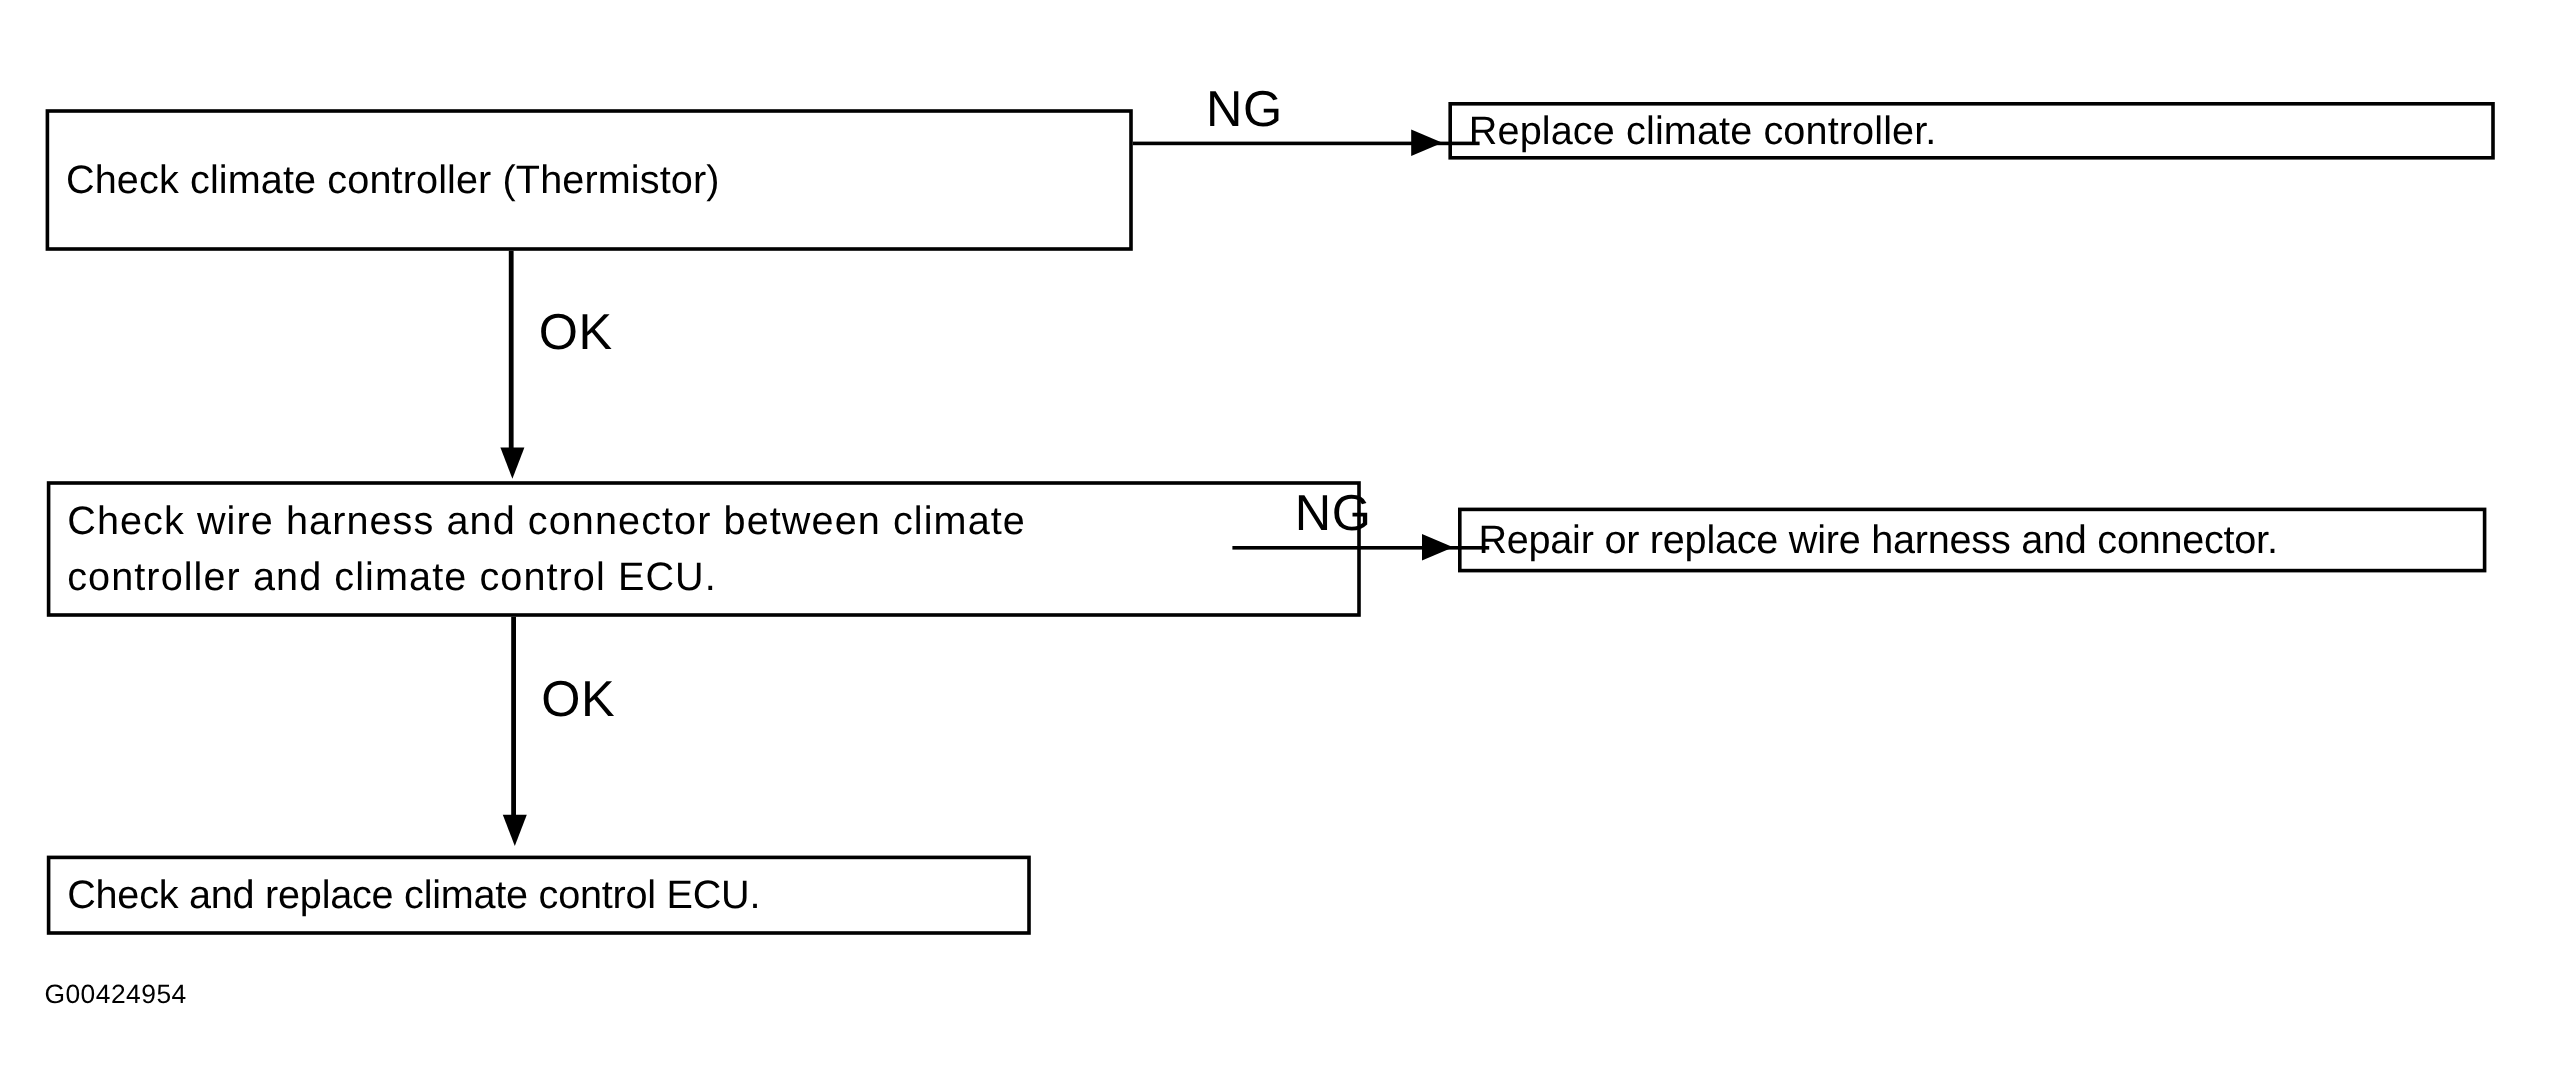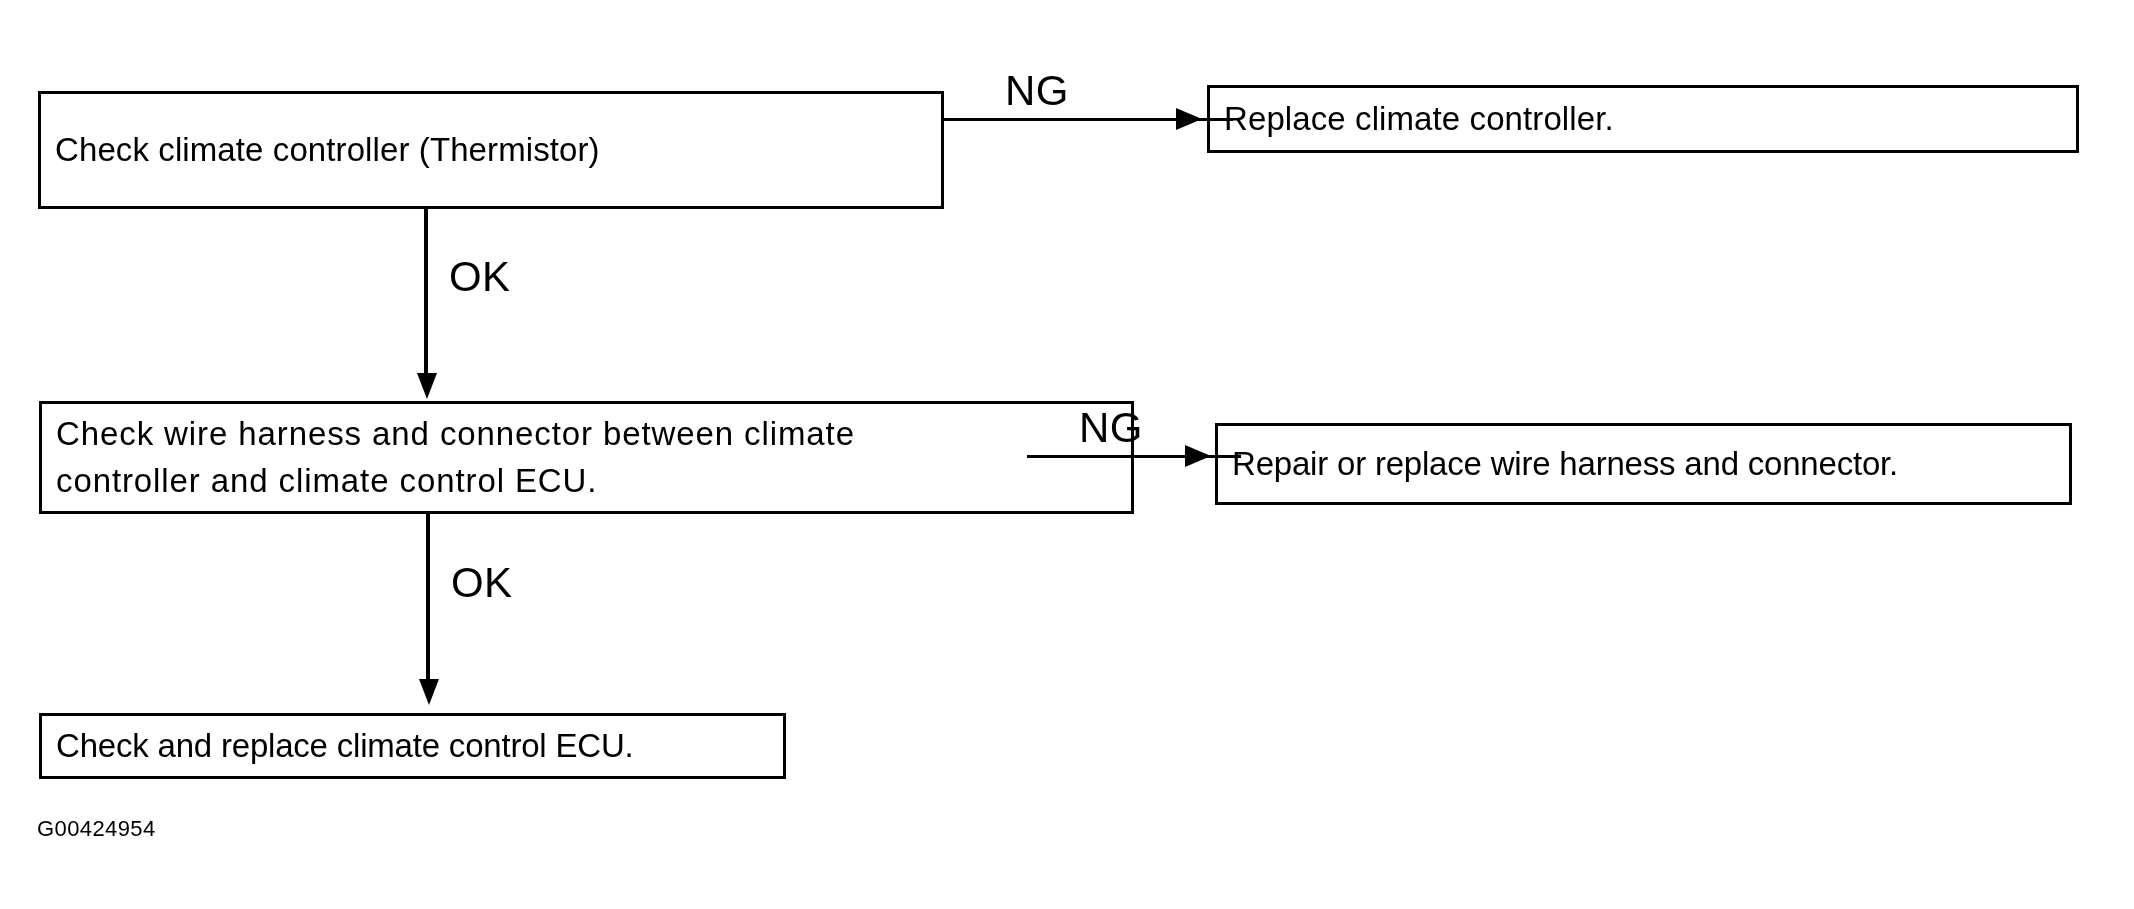--- a/index.html
+++ b/index.html
@@ -36,24 +36,24 @@
     letter-spacing: 0.1px;
   }
   .box.wide-spaced .box-line {
     letter-spacing: 0.9px;
   }
   .box.tight .box-line {
     letter-spacing: -0.2px;
   }
 
   #box-check-controller  { left: 38px;   top: 91px;  width: 906px;  height: 118px; }
-  #box-replace-controller{ left: 1207px; top: 85px;  width: 872px;  height: 68px;  }
+  #box-replace-controller{ left: 1207px; top: 85px;  width: 872px;  height: 48px;  }
   #box-check-harness     { left: 39px;   top: 401px; width: 1095px;  height: 113px; }
-  #box-repair-harness    { left: 1215px; top: 423px; width: 857px;  height: 82px;  }
-  #box-check-ecu         { left: 39px;   top: 713px; width: 747px;  height: 66px;  }
+  #box-repair-harness    { left: 1215px; top: 423px; width: 857px;  height: 54px;  }
+  #box-check-ecu         { left: 39px;   top: 713px; width: 820px;  height: 66px;  }
 
   
   .vline {
     position: absolute;
     width: 4px;
     background: #000000;
   }
   .hline {
     position: absolute;
     height: 3px;

